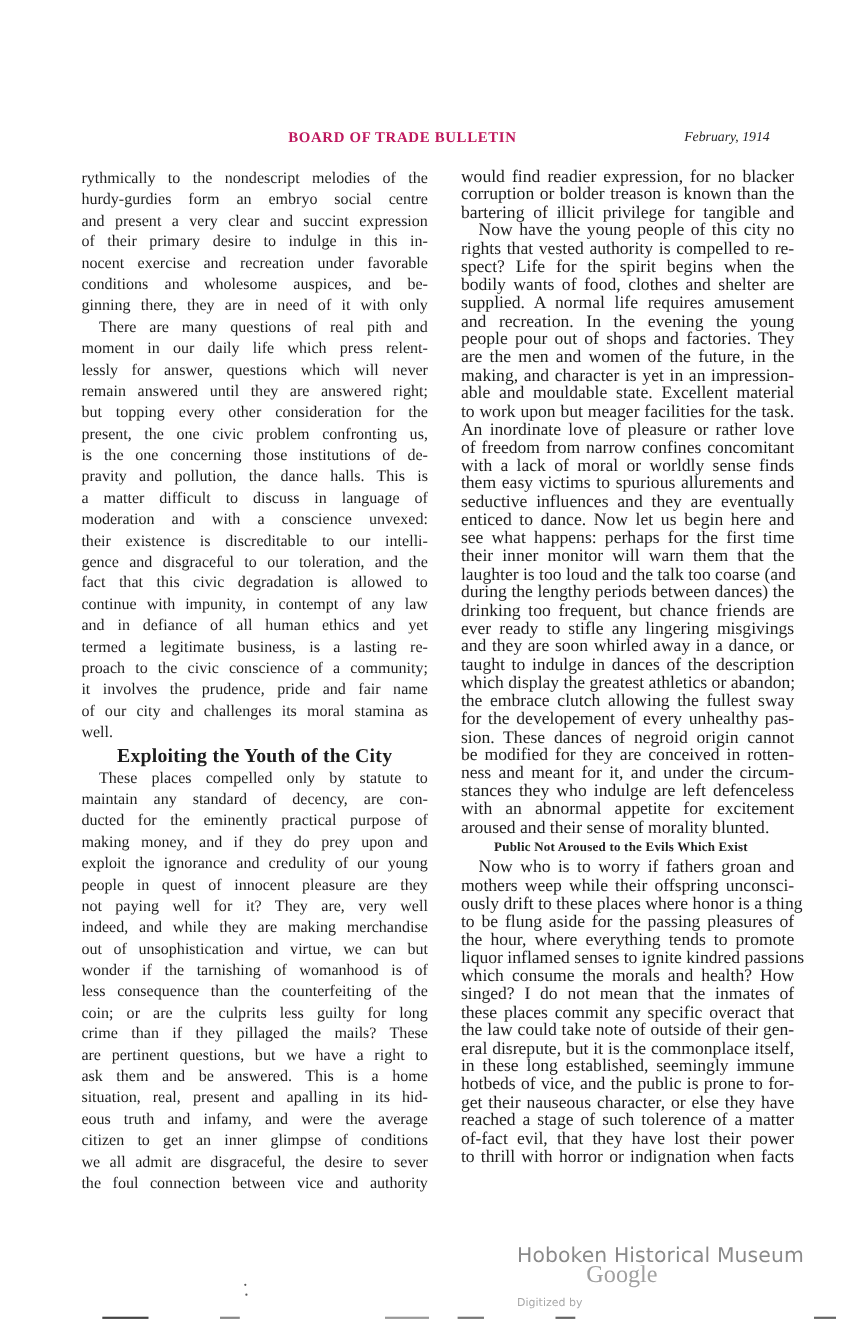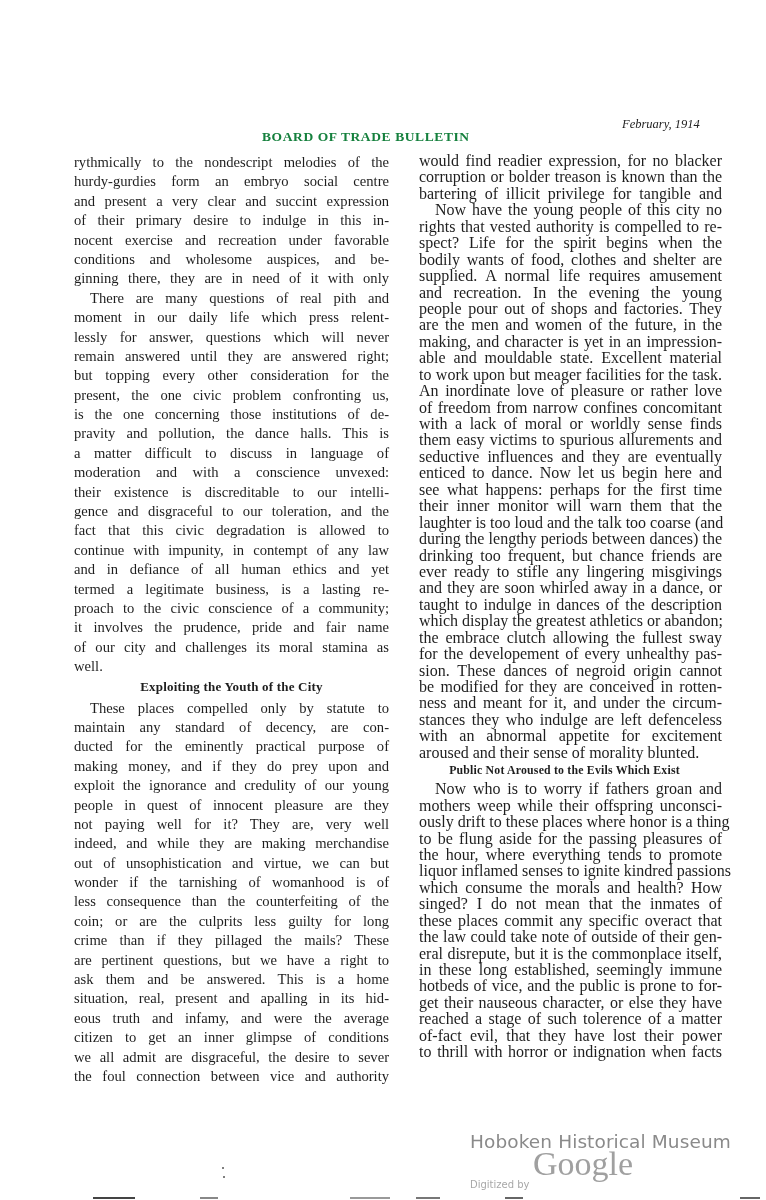--- a/index.html
+++ b/index.html
@@ -2,45 +2,45 @@
 <html><head>
 <meta charset="utf-8">
 <style>
   html, body { margin: 0; padding: 0; }
   body {
     width: 766px; height: 1200px; background: #ffffff; position: relative; overflow: hidden;
     font-family: "Liberation Serif", "DejaVu Serif", serif; color: #1e1e1e;
   }
   .header { position: absolute; top: 117px; left: 0; width: 766px; height: 20px; }
   .header-title {
-    position: absolute; left: 262px; top: 12px; font-size: 13.5px; letter-spacing: 0.6px;
-    font-weight: bold; color: #15803d; text-align: right;
+    position: absolute; left: 262px; top: 0; font-size: 13.5px; letter-spacing: 0.6px;
+    font-weight: bold; color: #be185d; text-align: right;
   }
   .header-date {
     position: absolute; left: 622px; top: 0; font-size: 12.5px; font-style: italic; font-weight: normal; color: #222;
   }
   .col { position: absolute; top: 153px; }
   .col-left { left: 74px; width: 315px; }
   .col-right { left: 407px; width: 315px; }
   .line {
     display: block; white-space: nowrap; text-align: justify; text-align-last: justify;
     font-size: 14.6px; line-height: 19.4px; height: 19.4px; overflow: visible;
   }
   .col-right .line { font-size: 16px; line-height: 16.45px; height: 16.45px; margin-left: 12px; }
   .line.last { text-align-last: left; }
   .line.indent { padding-left: 16px; }
   .subhead {
-    display: block; text-align: center; font-weight: bold; font-size: 13px;
+    display: block; text-align: center; font-weight: bold; font-size: 18px;
     line-height: 20px; height: 22px; letter-spacing: 0.2px;
   }
   .col-right .subhead { font-size: 11.8px; line-height: 18px; height: 20px; }
   .watermark { position: absolute; left: 470px; top: 1131px; }
   .wm-museum { font-family: "DejaVu Sans", sans-serif; font-size: 18.5px; color: #8a8a8a; letter-spacing: 0.1px; }
   .wm-digitized { position: absolute; left: 0; top: 48px; font-family: "DejaVu Sans", sans-serif; font-size: 10px; color: #a8a8a8; white-space: nowrap; }
-  .wm-google { position: absolute; left: 63px; top: 14px; font-family: "Liberation Serif", serif; font-size: 34px; color: #a0a0a0; }
+  .wm-google { position: absolute; left: 63px; top: 14px; font-family: "Liberation Serif", serif; font-size: 22px; color: #a0a0a0; }
   .scan-mark { position: absolute; background: #444; height: 2px; }
   .dot { position: absolute; width: 2px; height: 2px; background: #555; border-radius: 1px; }
 </style>
 </head>
 <body>
 
 <div class="header">
   <span class="header-title">BOARD OF TRADE BULLETIN</span>
   <span class="header-date">February, 1914</span>
 </div>

